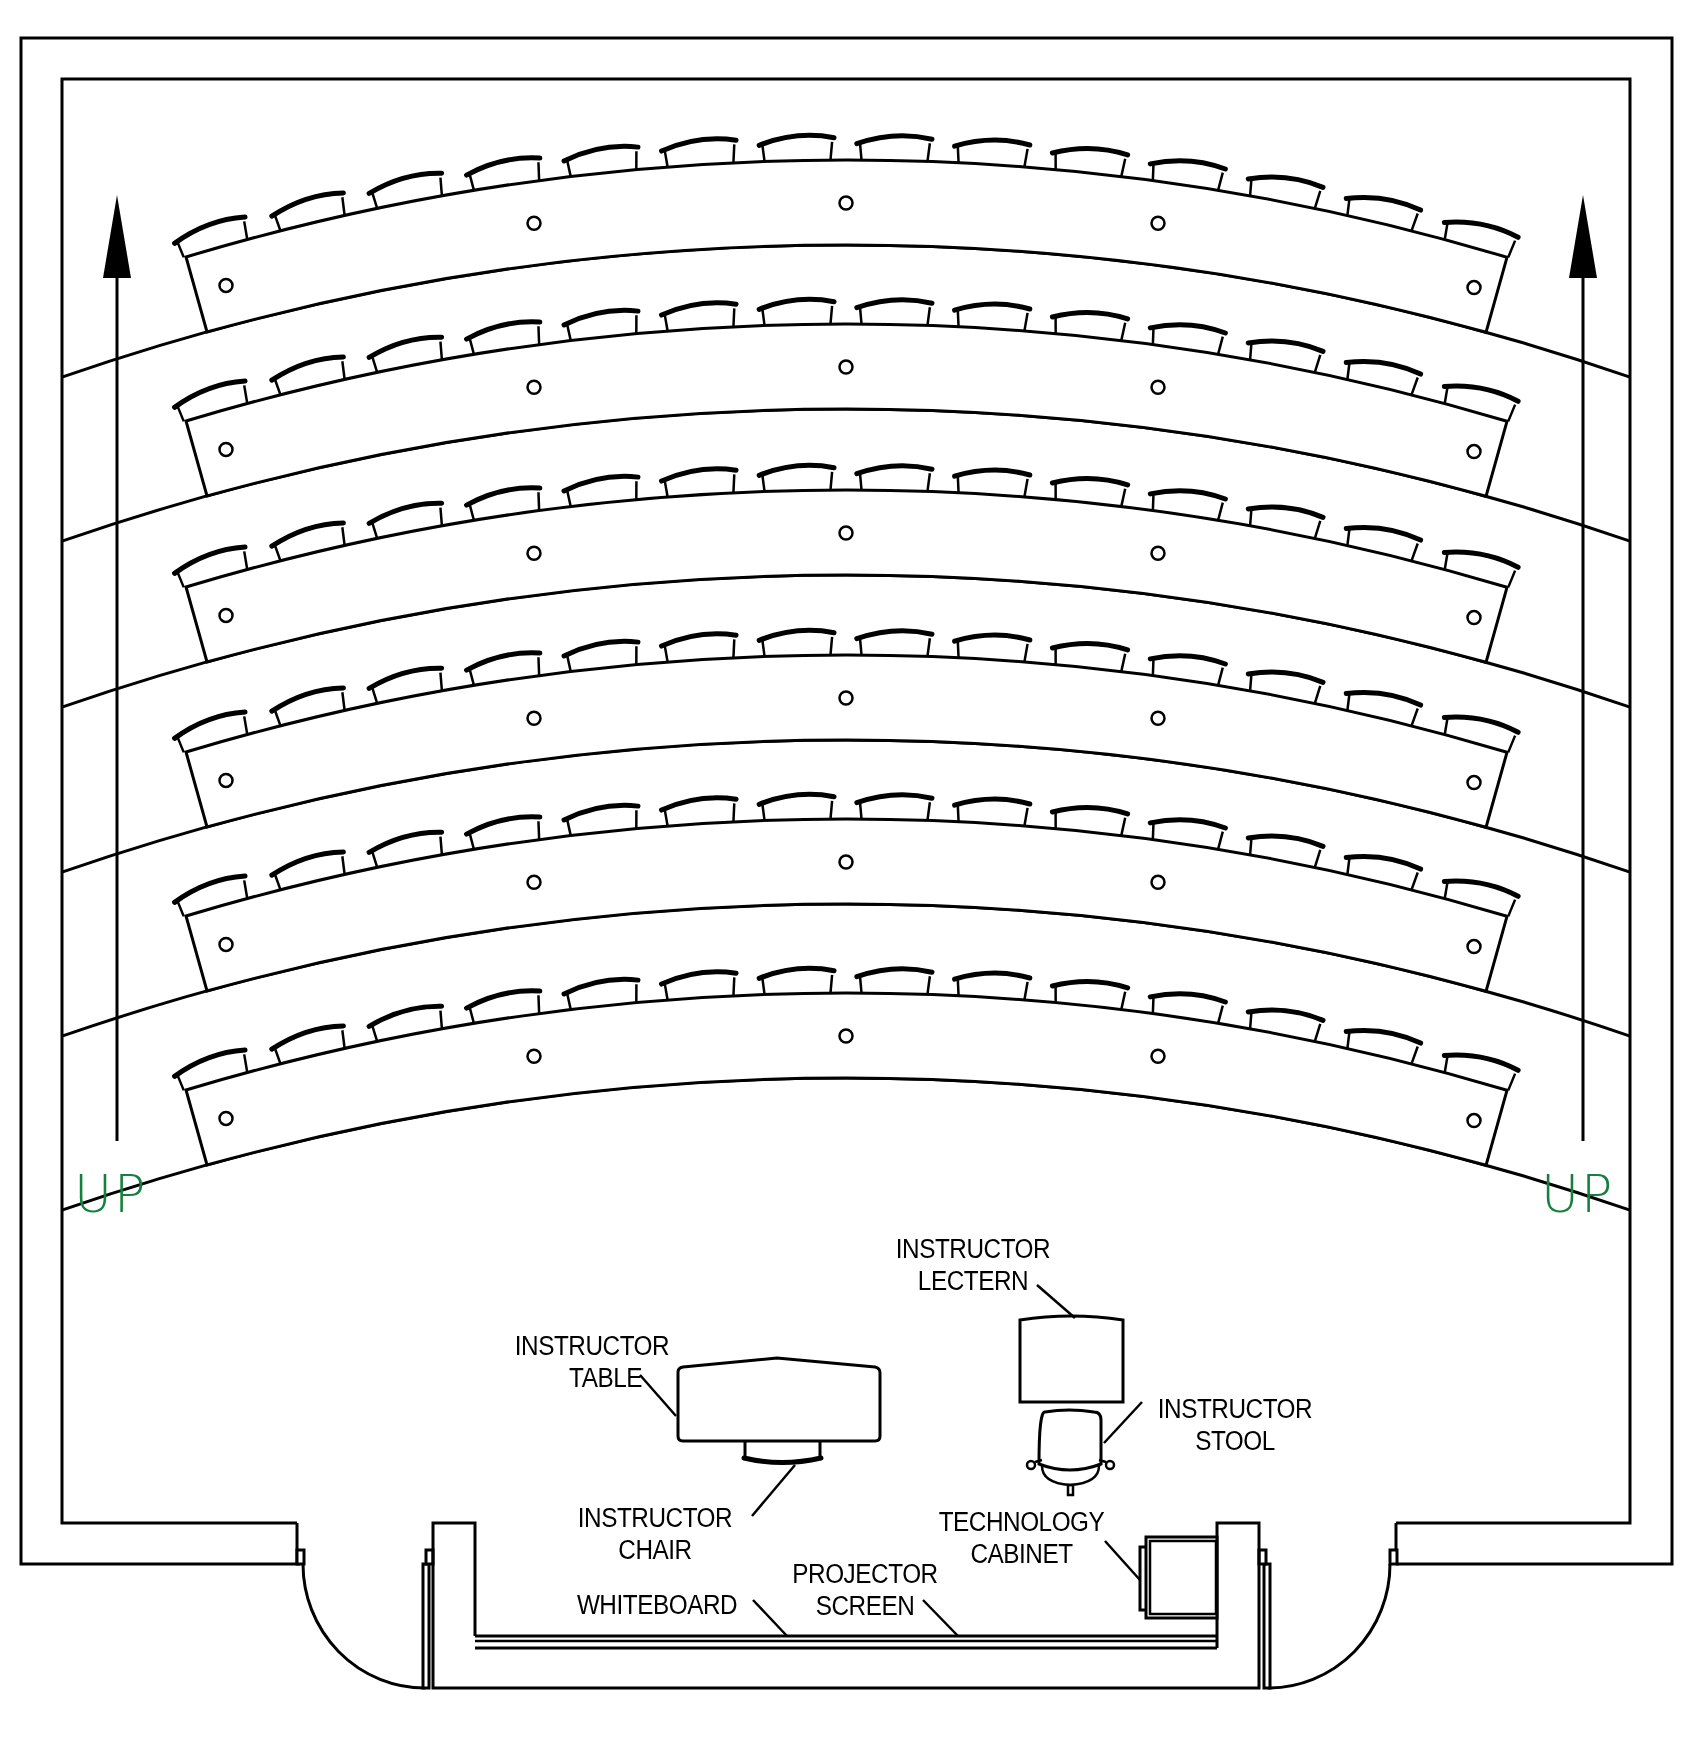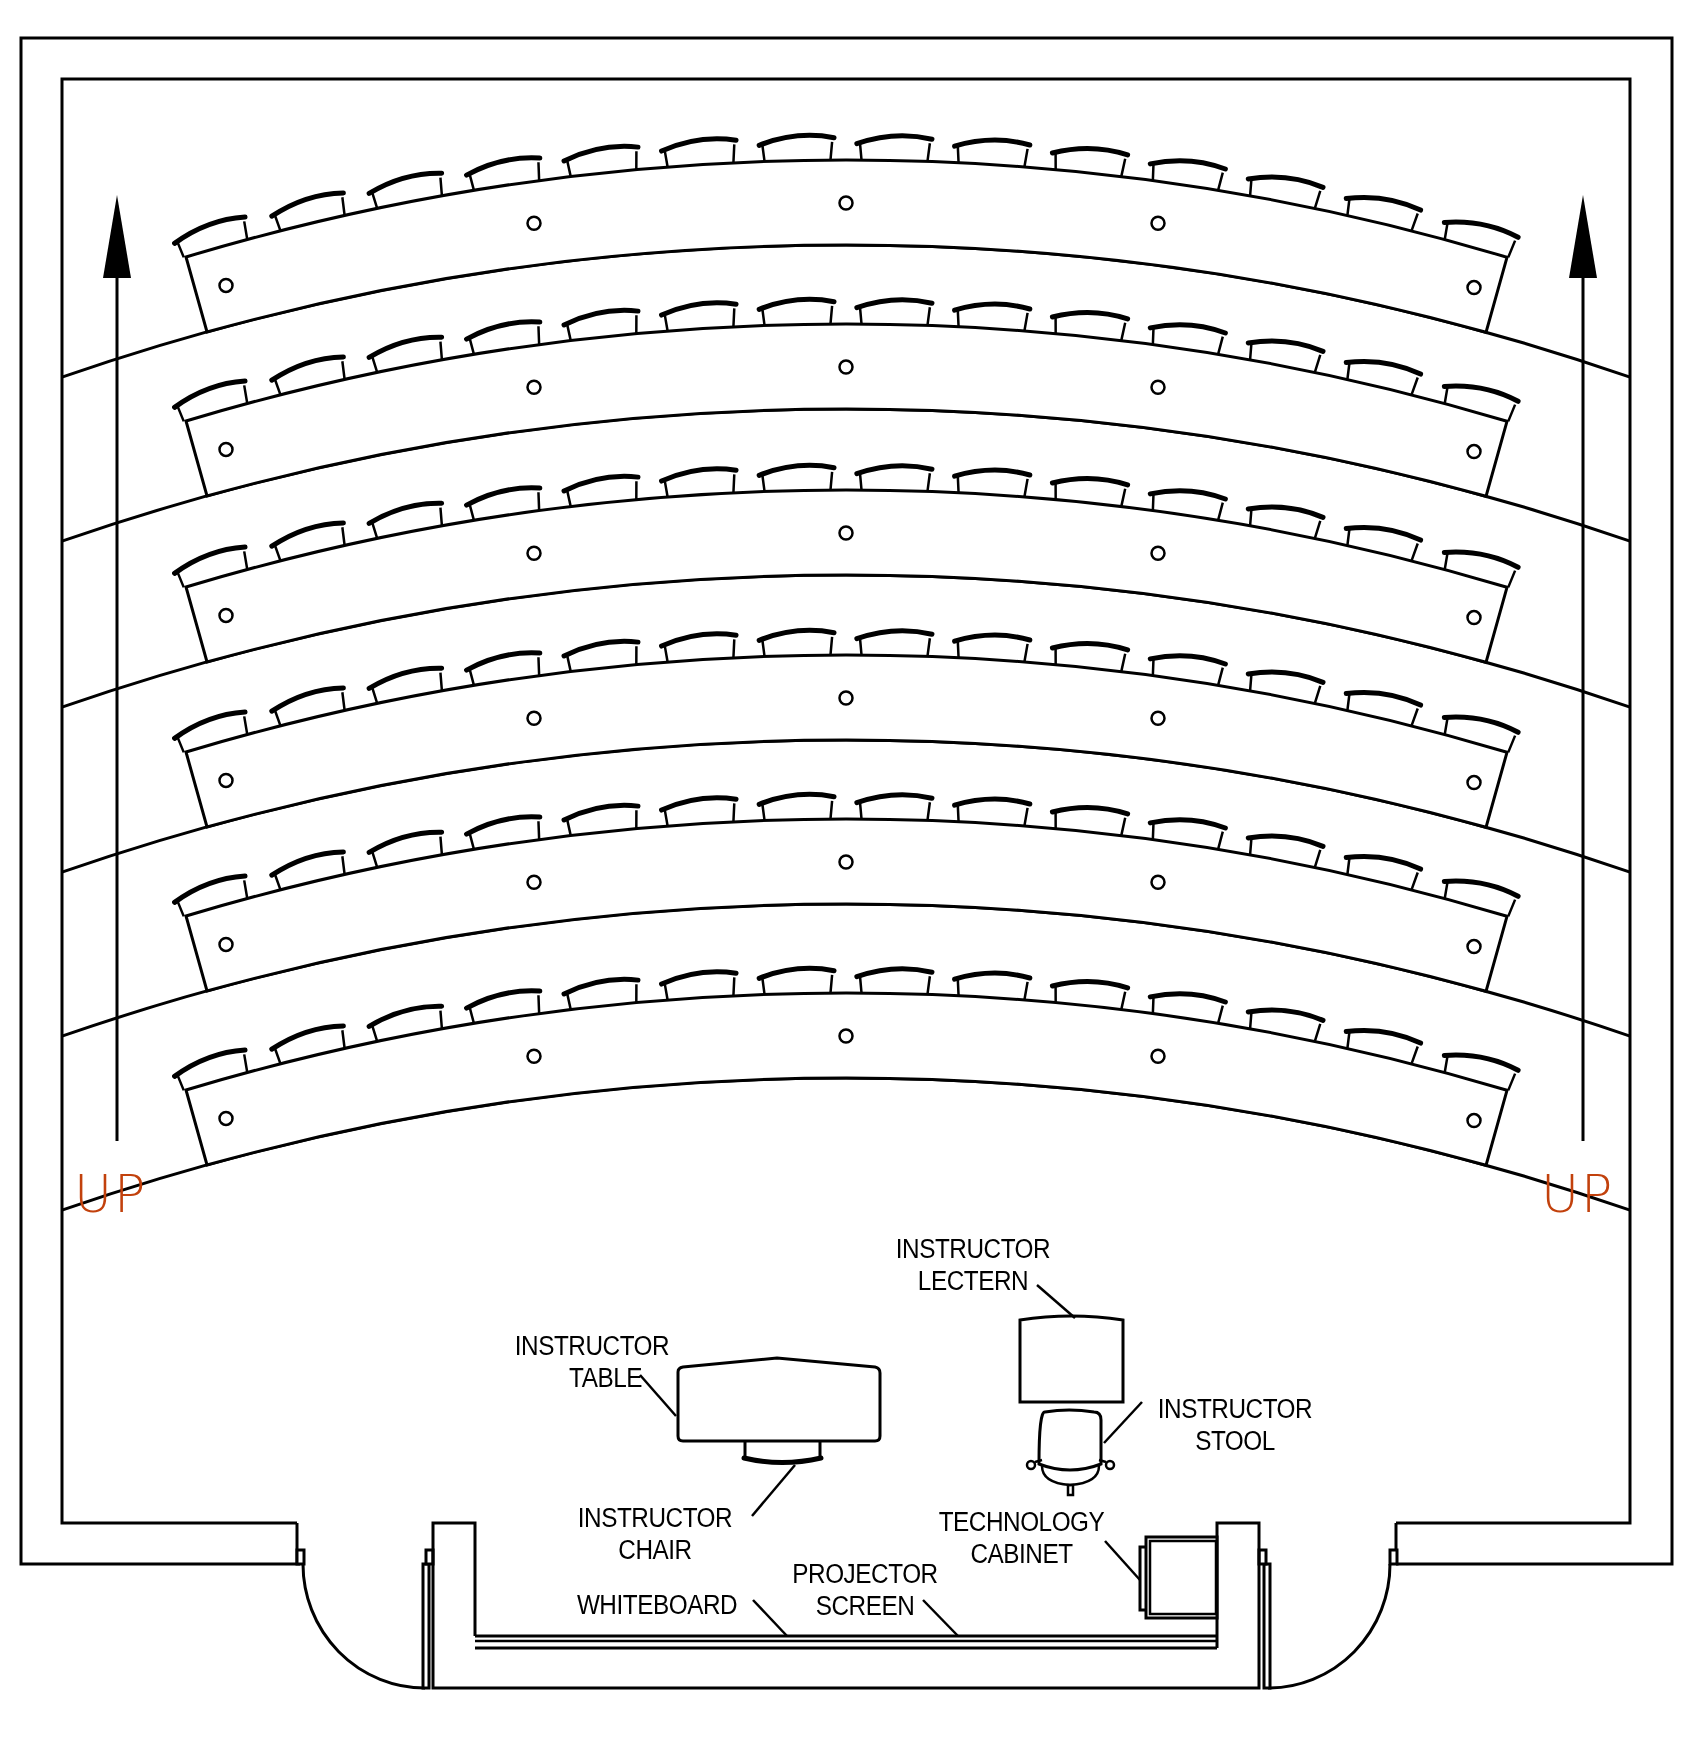--- a/index.html
+++ b/index.html
@@ -3,21 +3,21 @@
 <meta charset="utf-8">
 <style>
   html, body { margin: 0; padding: 0; background: #ffffff; }
   #canvas { position: relative; width: 1700px; height: 1737px; background: #ffffff; overflow: hidden; }
   svg { position: absolute; left: 0; top: 0; }
   .ln { fill: none; stroke: #000000; stroke-width: 3; }
   .ln2 { fill: none; stroke: #000000; stroke-width: 2.5; }
   .thick { fill: none; stroke: #000000; stroke-width: 5; stroke-linecap: round; }
   .fillw { fill: #ffffff; stroke: #000000; stroke-width: 3; }
   .lbl { position: absolute; font-family: "Liberation Sans", "DejaVu Sans", sans-serif; color: #000000; font-size: 27px; line-height: 32px; text-align: center; white-space: nowrap; letter-spacing: -0.5px; transform: scaleX(0.9); }
-  .up { position: absolute; font-family: "DejaVu Sans", "Liberation Sans", sans-serif; font-size: 52px; line-height: 52px; color: #c2410c; font-weight: 300; letter-spacing: 2px; }
+  .up { position: absolute; font-family: "DejaVu Sans", "Liberation Sans", sans-serif; font-size: 52px; line-height: 52px; color: #15803d; font-weight: 300; letter-spacing: 2px; }
 </style>
 </head>
 <body>
 
 <div id="canvas">
   <svg width="1700" height="1737" viewBox="0 0 1700 1737">
 
     <g>
 
       <path class="ln" d="M 300 1564 L 21 1564 L 21 38 L 1672 38 L 1672 1564 L 1396 1564"></path>

